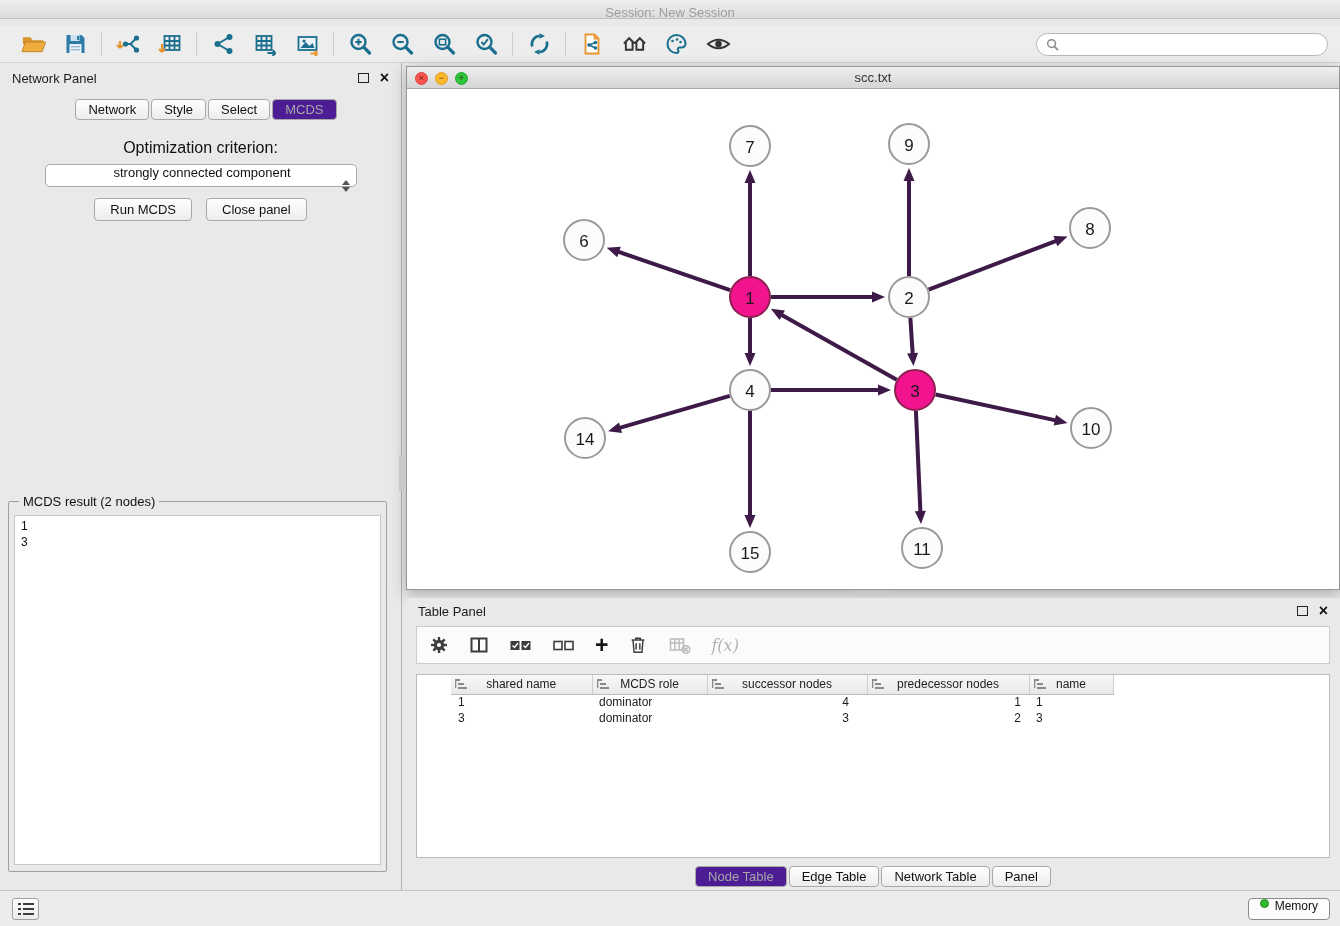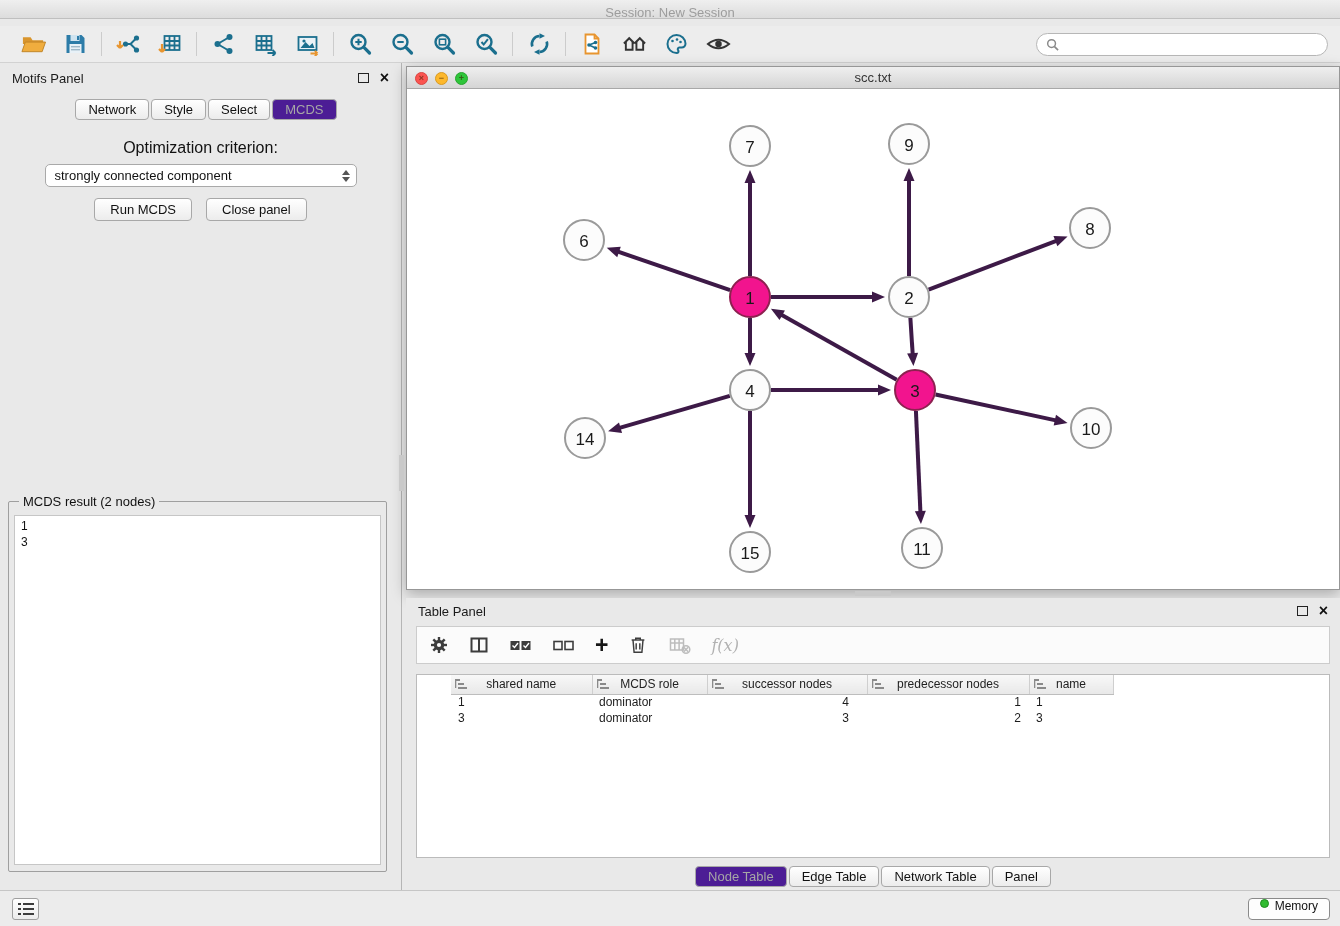--- a/index.html
+++ b/index.html
@@ -28,21 +28,21 @@
   .panel-header { height:30px; display:flex; align-items:center; padding:0 12px; font-size:13px; color:#1b1b1b; }
   .panel-header .spacer { flex:1; }
   .float-icon { width:11px; height:10px; border:1.5px solid #222; margin-right:11px; display:inline-block; }
   .close-x { font-size:16px; font-weight:bold; color:#111; line-height:1; }
   .cp-tabs { display:flex; justify-content:center; gap:2px; margin-top:6px;padding-left:11px; }
   .tabbtn { height:21px; padding:0 12px; font-size:13px; background:linear-gradient(#ffffff,#ececec);
     border:1px solid #a8a8a8; border-radius:4px; color:#111; display:flex; align-items:center; }
   .tabbtn.active { background:#4c1d95; color:#a6a6a6; }
   .opt-label { text-align:center; margin-top:19px; font-size:16px; color:#111; }
   .combo { margin:7px auto 0; width:312px; height:23px; background:#fff; border:1px solid #a9a9a9;
-    border-radius:5px; display:flex; align-items:center; padding:0 6px 0 9px; font-size:13px; color:#111; }
+    border-radius:5px; display:flex; align-items:center; padding:0 6px 0 9px; font-size:13px; color:#111;flex-direction:column; }
   .stepper { margin-left:auto; display:flex; flex-direction:column; align-items:center; gap:2px; }
   .tri-up { width:0; height:0; border-left:4px solid transparent; border-right:4px solid transparent; border-bottom:5px solid #555; }
   .tri-down { width:0; height:0; border-left:4px solid transparent; border-right:4px solid transparent; border-top:5px solid #555; }
   .btn-row { display:flex; justify-content:center; gap:14px; margin-top:11px; }
   .pushbtn { height:23px; padding:0 15px; font-size:13px; background:linear-gradient(#ffffff,#ececec);
     border:1px solid #a8a8a8; border-radius:4px; color:#111; }
   .result-box { position:absolute; left:8px; right:14px; top:431px; bottom:18px;
     border:1px solid #9f9f9f; border-radius:2px; min-width:0; padding:6px 5px 6px 5px; }
   .result-box legend { font-size:13px; color:#111; padding:0 4px; margin-left:5px; }
   .result-list { width:100%; height:100%; background:#fff; border:1px solid #c6c6c6;
@@ -246,21 +246,21 @@
       <svg width="13" height="13" viewBox="0 0 14 14">
         <circle cx="6" cy="6" r="4.2" fill="none" stroke="#8a8a8a" stroke-width="1.6"></circle>
         <line x1="9.2" y1="9.2" x2="13" y2="13" stroke="#8a8a8a" stroke-width="1.8"></line>
       </svg>
       <input type="text" placeholder="" style="">
     </div>
   </div>
 
   <div class="control-panel">
     <div class="panel-header">
-      <span>Motifs Panel</span>
+      <span>Network Panel</span>
       <span class="spacer"></span>
       <span class="float-icon"></span>
       <span class="close-x">×</span>
     </div>
     <div class="cp-tabs">
       <button class="tabbtn">Network</button>
       <button class="tabbtn">Style</button>
       <button class="tabbtn">Select</button>
       <button class="tabbtn active">MCDS</button>
     </div>

